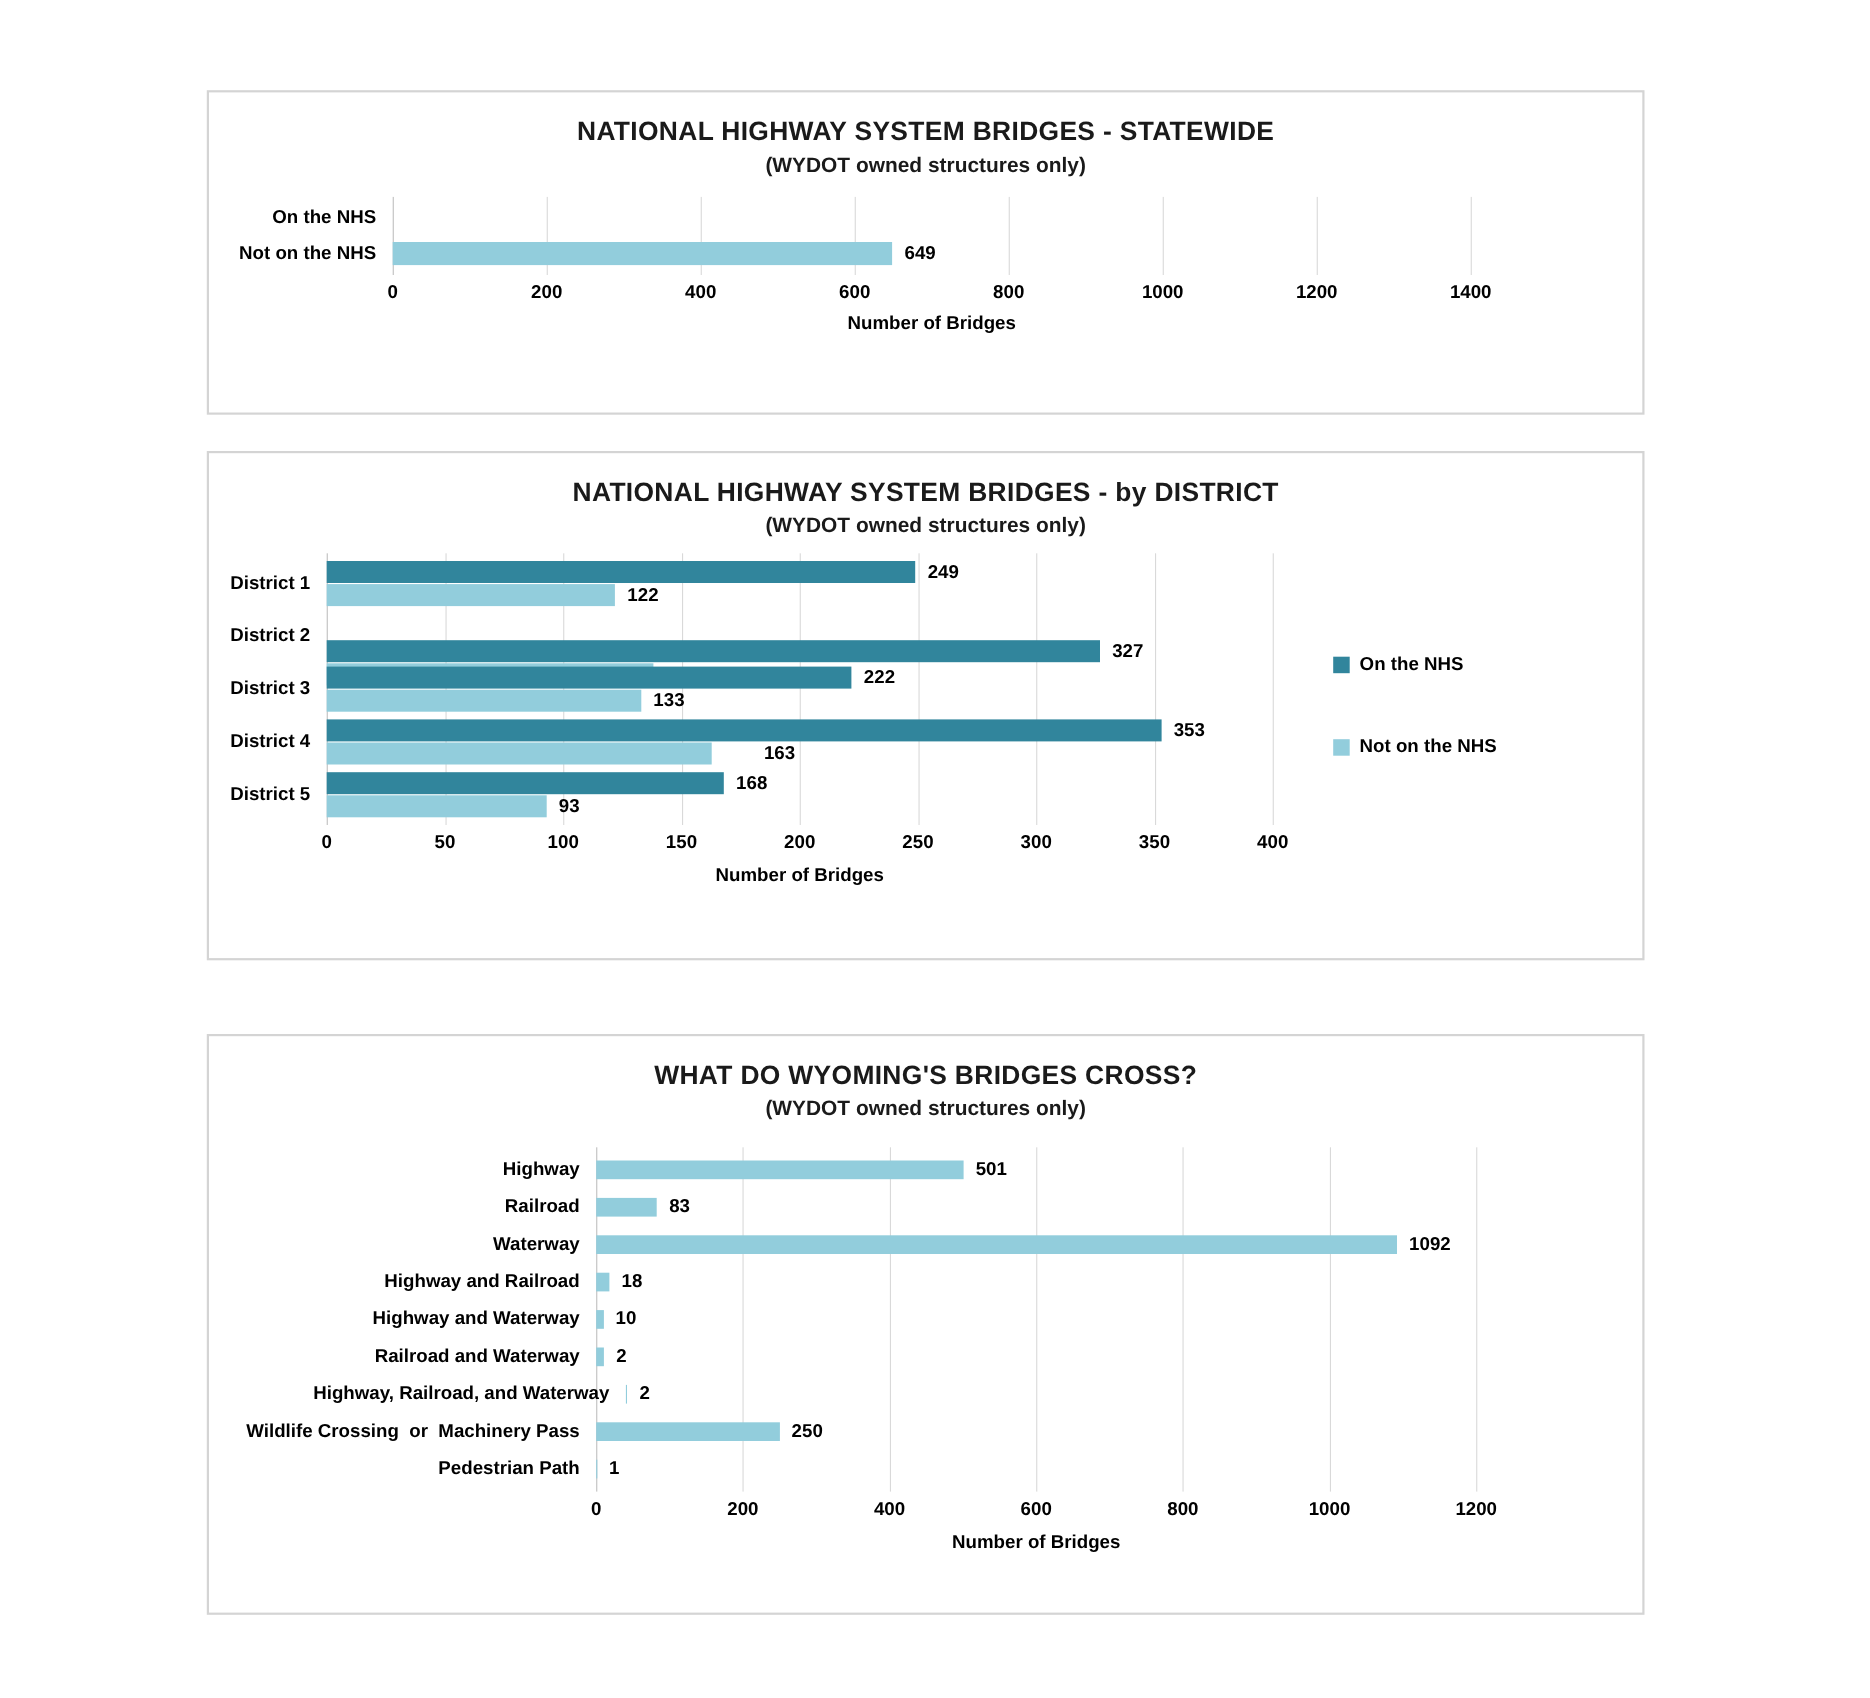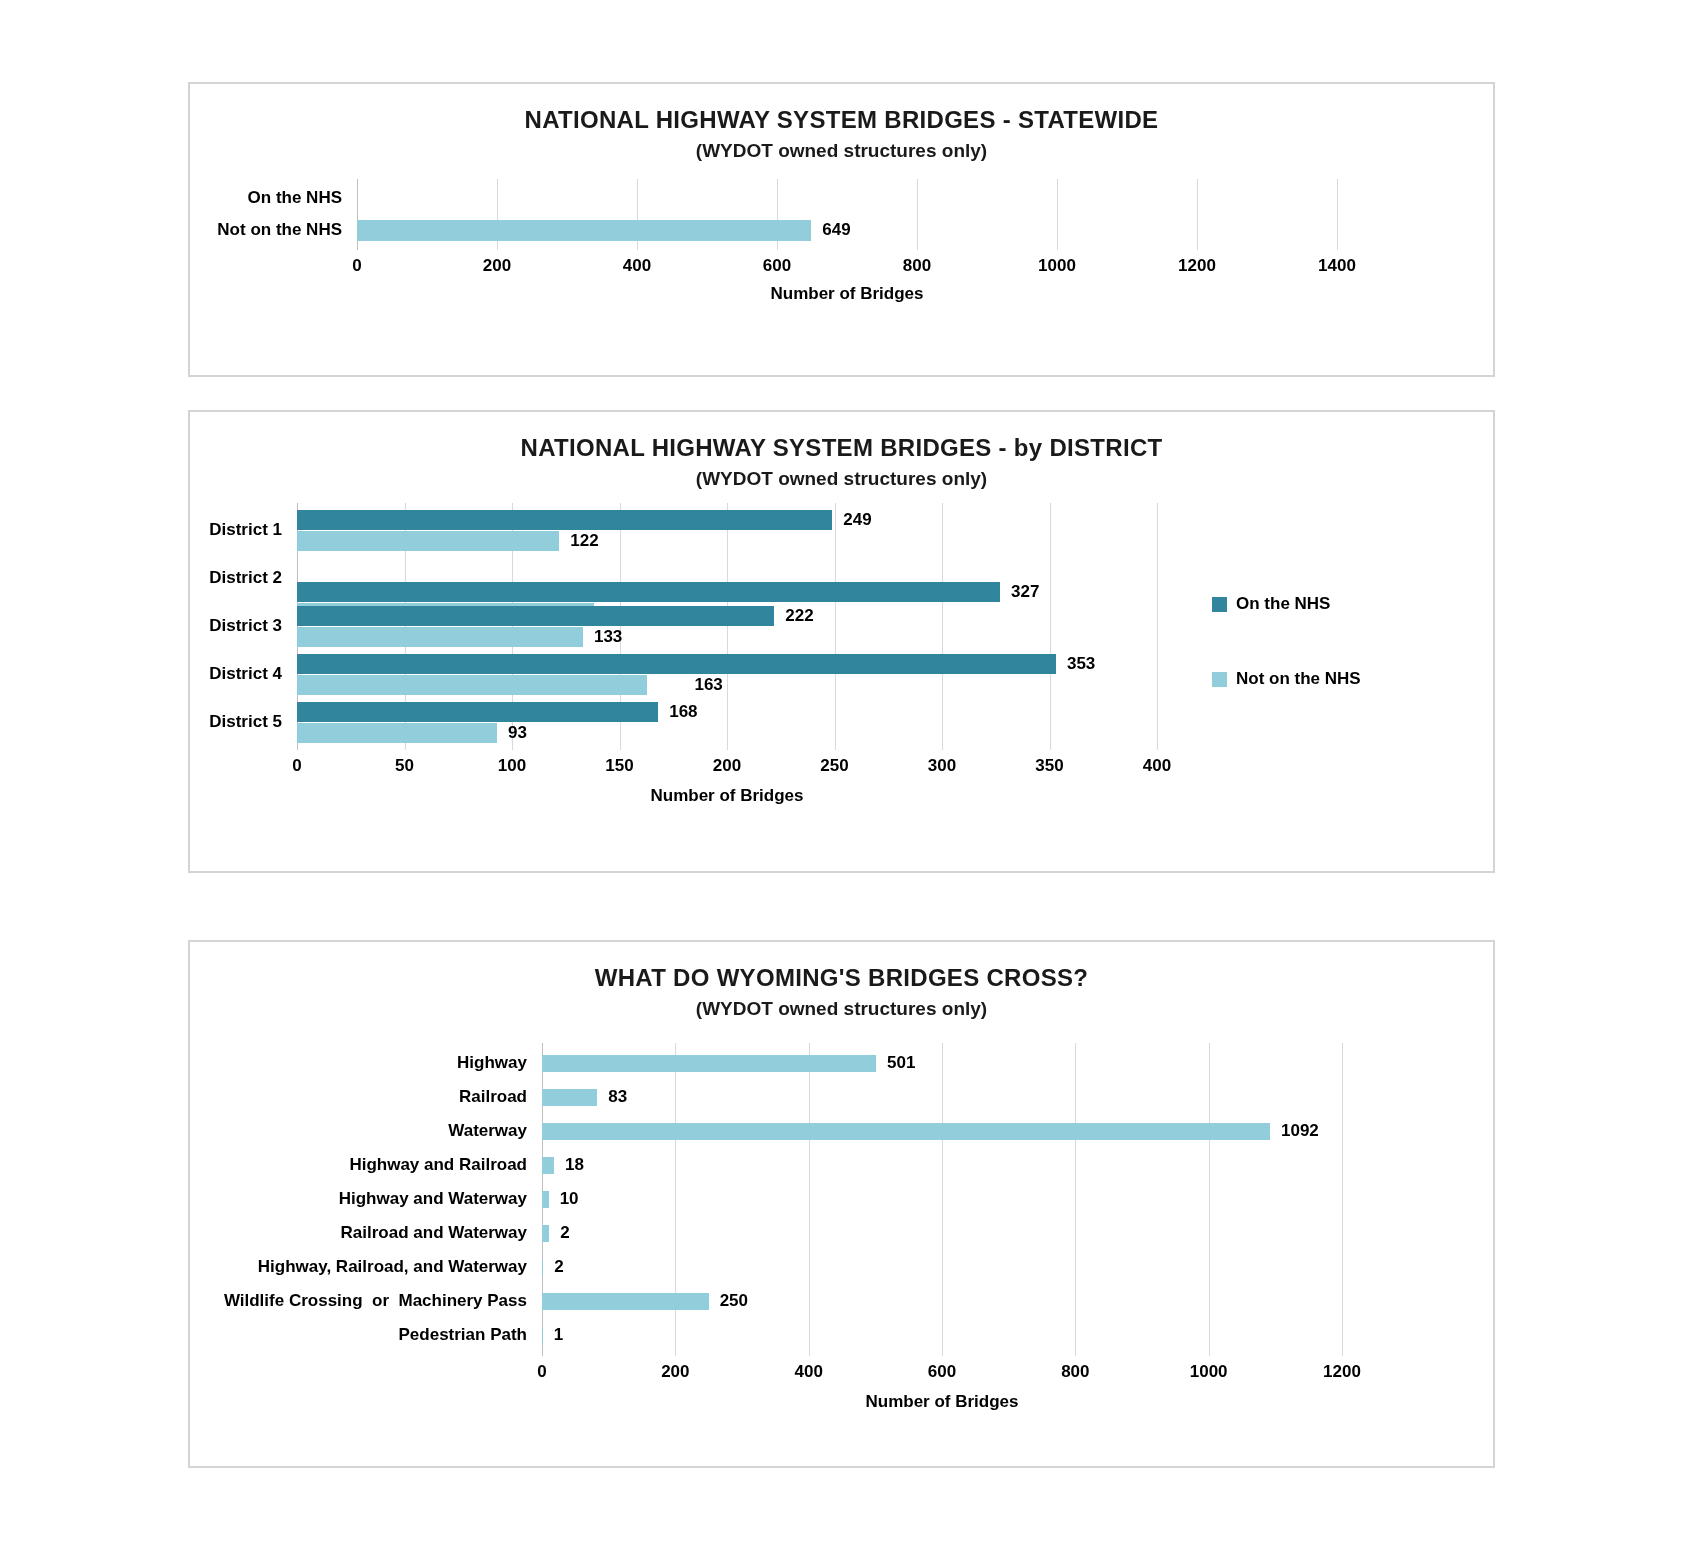--- a/index.html
+++ b/index.html
@@ -233,21 +233,21 @@
           </div>
         </div>
         <div class="row" style="height: 34px;">
           <div class="cat" style="width: 352px;">Railroad and Waterway</div>
           <div class="barzone" style="width: 800px;">
             <div class="bar" style="top: 8.5px; height: 17px; width: 0.916667%; background: rgb(146, 205, 220);"></div>
             <div class="val" style="left: calc(0.916667% + 11px); top: 17px;">2</div>
           </div>
         </div>
         <div class="row" style="height: 34px;">
-          <div class="cat" style="width: 352px;">Highway, Railroad, and Waterway</div>
+          <div class="cat" style="width: 352px; margin-left: 27px;">Highway, Railroad, and Waterway</div>
           <div class="barzone" style="width: 800px;">
             <div class="bar" style="top: 8.5px; height: 17px; width: 0.166667%; background: rgb(146, 205, 220);"></div>
             <div class="val" style="left: calc(0.166667% + 11px); top: 17px;">2</div>
           </div>
         </div>
         <div class="row" style="height: 34px;">
           <div class="cat" style="width: 352px;">Wildlife Crossing  or  Machinery Pass</div>
           <div class="barzone" style="width: 800px;">
             <div class="bar" style="top: 8.5px; height: 17px; width: 20.8333%; background: rgb(146, 205, 220);"></div>
             <div class="val" style="left: calc(20.8333% + 11px); top: 17px;">250</div>

